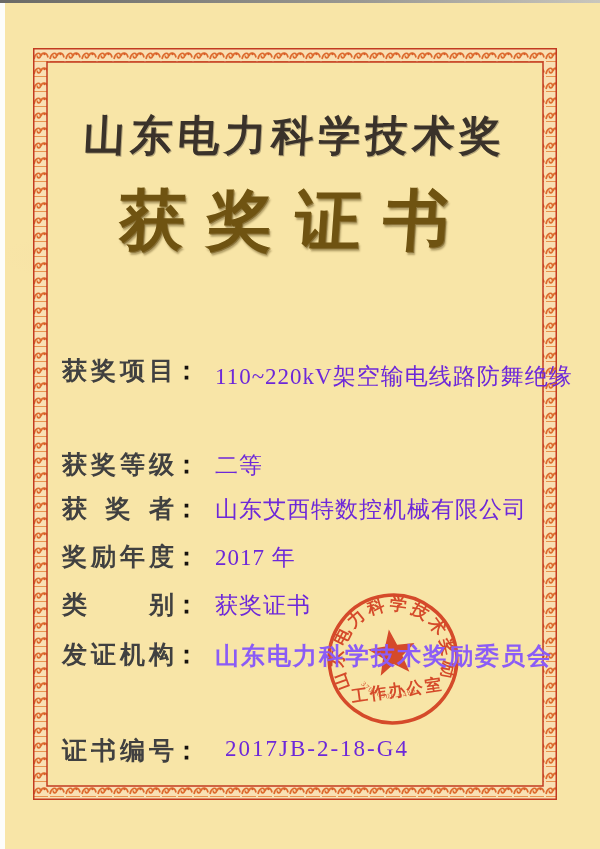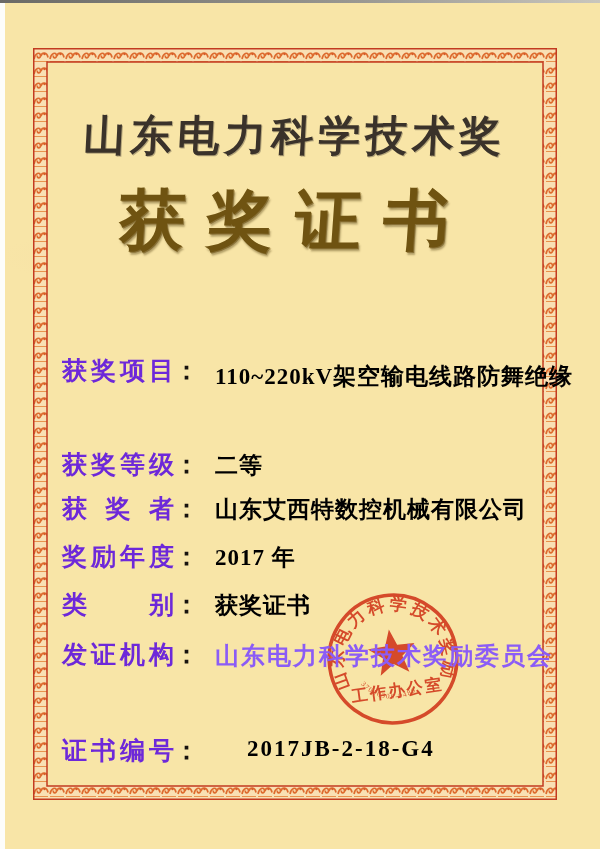--- a/index.html
+++ b/index.html
@@ -44,34 +44,34 @@
     font-size: 66px; font-weight: 900; letter-spacing: 22px;
     color: #6f5311;
     text-shadow: 2px 3px 2px rgba(72,52,8,0.40), 1px 1px 0 rgba(120,90,20,0.55);
     transform: skewX(-4deg);
   }
 
   .rows { position: absolute; left: 62px; top: 0; z-index: 3; }
   .row { position: absolute; left: 0; white-space: nowrap; }
   .lab {
     display: inline-block; width: 112px;
-    font-size: 25px; font-weight: 700; color: #6d28d9;
+    font-size: 25px; font-weight: 700; color: #404040;
     text-align: justify; text-align-last: justify;
     vertical-align: top;
   }
   .colon { font-size: 25px; font-weight: 700; color: #18130e; vertical-align: top; }
   .val {
     display: inline-block; margin-left: 12px;
-    font-size: 23px; font-weight: 700; color: #000000;
+    font-size: 23px; font-weight: 400; color: #6d28d9;
     vertical-align: top; padding-top: 2px;
     letter-spacing: 1px;
   }
   .val .vline { line-height: 41px; }
   .val-bold { font-weight: 700; color: #8b5cf6; font-size: 24px; letter-spacing: 2px; }
-  .row-cert .val { margin-left: 44px; letter-spacing: 2px; }
+  .row-cert .val { margin-left: 22px; letter-spacing: 2px; }
 
   .row-proj   { top: 354px; }
   .row-grade  { top: 448px; }
   .row-winner { top: 492px; }
   .row-year   { top: 540px; }
   .row-cat    { top: 588px; }
   .row-issuer { top: 638px; }
   .row-cert   { top: 734px; }
 
   .seal {

